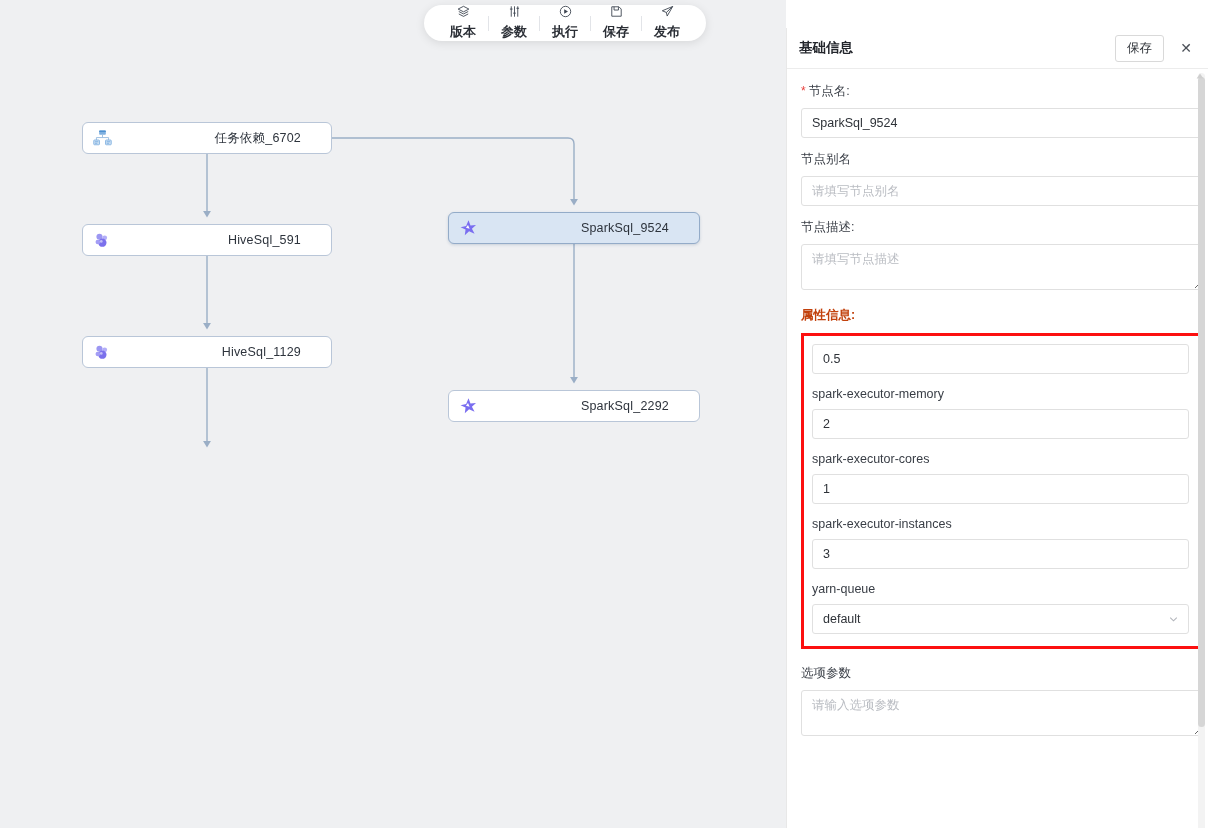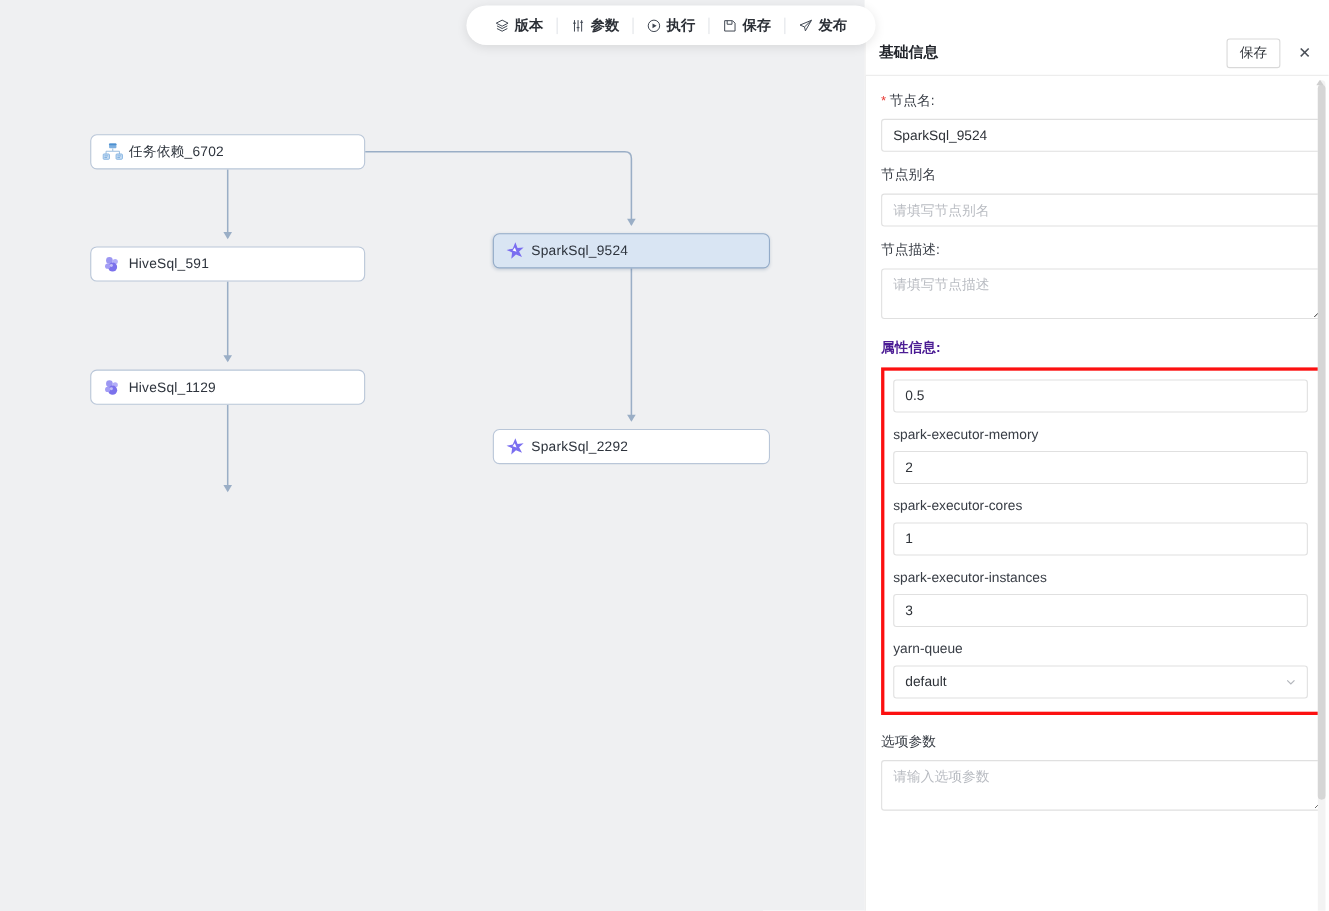--- a/index.html
+++ b/index.html
@@ -27,21 +27,21 @@
     border-radius: 18px;
     box-shadow: 0 2px 10px rgba(0,0,0,0.10);
     display: flex; align-items: center;
     padding: 0 14px;
     z-index: 20;
   }
   .tb-item {
     display: flex; align-items: center; gap: 5px;
     padding: 0 12px; height: 36px;
     font-size: 13px; color: #2b2f36; font-weight: 700;
-    cursor: pointer; white-space: nowrap;
+    cursor: pointer; white-space: nowrap; flex-direction: column;
   }
   .tb-sep { width: 1px; height: 15px; background: #e2e4e8; }
   .tb-ico { width: 13px; height: 13px; display: block; color: #3d4450; }
   .tb-ico svg { width: 13px; height: 13px; display: block; }
 
   
   .node {
     position: absolute;
     height: 32px;
     background: #ffffff;
@@ -57,21 +57,21 @@
     box-shadow: 0 1px 3px rgba(60,90,130,0.22);
   }
   .node-ico {
     width: 30px; height: 30px;
     display: flex; align-items: center; justify-content: center;
     flex: 0 0 30px; margin-left: 4px;
   }
   .node-ico svg { display: block; }
   .node-label {
     flex: 1 1 auto;
-    text-align: left;
+    text-align: right;
     font-size: 12.5px;
     color: #2d333c;
     padding-right: 30px;
     letter-spacing: .2px;
     white-space: nowrap; overflow: hidden; text-overflow: ellipsis;
   }
 
   
   #edges { position: absolute; left: 0; top: 0; width: 786px; height: 828px; z-index: 3; pointer-events: none; }
 
@@ -130,21 +130,21 @@
     width: 100%; height: 46px;
     border: 1px solid #e0e0e0; border-radius: 3px;
     padding: 6px 10px;
     font-size: 12.5px; color: #2e3238;
     font-family: inherit;
     resize: vertical;
     background: #fff;
   }
   .f-textarea::placeholder { color: #b9bcc2; }
   .section-title {
-    font-size: 12.5px; font-weight: 700; color: #4c1d95;
+    font-size: 12.5px; font-weight: 700; color: #c2410c;
     margin-bottom: 9px;
   }
 
   
   #attrs-box {
     border: 3px solid #fc1010;
     padding: 8px 12px 10px 8px;
     margin-bottom: 16px;
   }
   .attr { margin-bottom: 13px; }

